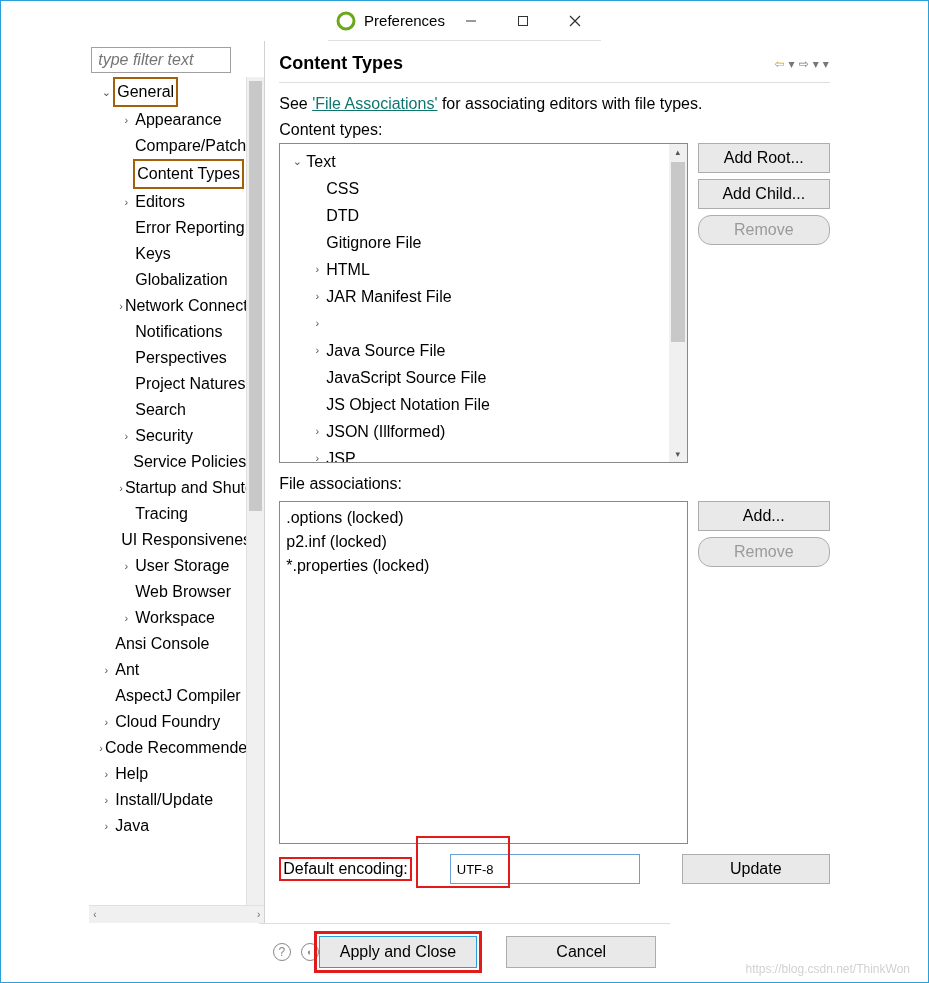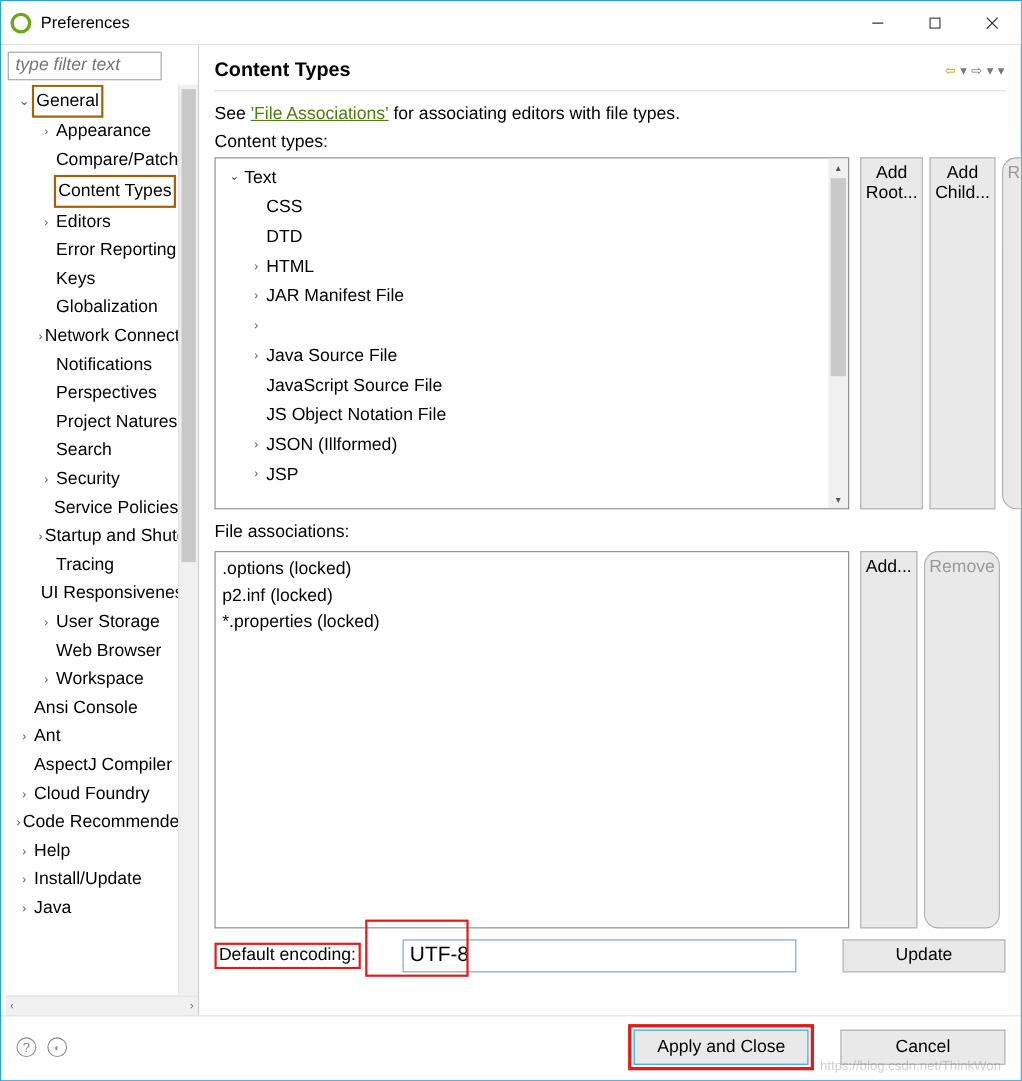--- a/index.html
+++ b/index.html
@@ -10,20 +10,21 @@
     color: #000;
     background: #fff;
   }
   .window {
     width: 929px;
     height: 983px;
     border: 1px solid #29a0da;
     display: flex;
     flex-direction: column;
     position: relative;
+    align-items: center;
   }
   
   .titlebar {
     height: 40px;
     display: flex;
     align-items: center;
     background: #fff;
     border-bottom: 1px solid #e0e0e0;
     padding: 0 0 0 8px;
   }
@@ -131,21 +132,21 @@
   .content-title {
     font-weight: bold;
     font-size: 18px;
   }
   .navarrows { display: flex; gap: 2px; align-items: center; font-size: 12px; color: #777; }
   .navarrows span { padding: 0 1px; }
   .desc {
     margin: 12px 0 8px 0;
     font-size: 16px;
   }
-  .desc a { color: #4d7c0f; text-decoration: underline; }
+  .desc a { color: #0f766e; text-decoration: underline; }
   .section-label { font-size: 16px; margin-bottom: 4px; }
   .ct-row {
     display: flex;
     gap: 10px;
   }
   .tree-box {
     flex: 1;
     border: 1px solid #888;
     height: 320px;
     display: flex;
@@ -174,20 +175,21 @@
   }
   .tree-vscroll .up { top: 0; }
   .tree-vscroll .down { bottom: 0; }
   .tree-vscroll .thumb {
     position: absolute; left: 2px; right: 2px;
     top: 18px; height: 180px; background: #c8c8c8;
   }
   .btn-col {
     width: 132px;
     display: flex;
+    flex-direction: column;
     gap: 6px;
   }
   .btn {
     border: 1px solid #adadad;
     background: #e9e9e9;
     padding: 5px 4px;
     font-size: 16px;
     text-align: center;
     cursor: default;
   }
@@ -209,21 +211,21 @@
     display: flex;
     align-items: center;
     gap: 6px;
     margin-top: 10px;
   }
   .enc-label { font-size: 16px; border: 2px solid #e21a1a; padding: 1px 2px; }
   .enc-input {
     flex: 1;
     border: 1px solid #6aa0d8;
     padding: 2px 6px;
-    font-size: 19px;
+    font-size: 13px;
     height: 30px;
     margin-left: 32px;
   }
   .enc-input-wrap { flex: 1; position: relative; display: flex; }
   .enc-red-overlay {
     position: absolute;
     left: -2px; top: -18px;
     width: 94px; height: 52px;
     border: 2px solid #e21a1a;
     pointer-events: none;
@@ -461,20 +463,24 @@
               </div>
             <div class="row lvl1">
                 <span class="exp"></span>
                 <span>CSS</span>
               </div>
             <div class="row lvl1">
                 <span class="exp"></span>
                 <span>DTD</span>
               </div>
             <div class="row lvl1">
+                <span class="exp"></span>
+                <span>Gitignore File</span>
+              </div>
+            <div class="row lvl1">
                 <span class="exp">›</span>
                 <span>HTML</span>
               </div>
             <div class="row lvl1">
                 <span class="exp">›</span>
                 <span>JAR Manifest File</span>
               </div>
             <div class="row lvl1">
                 <span class="exp">›</span>
               </div>

